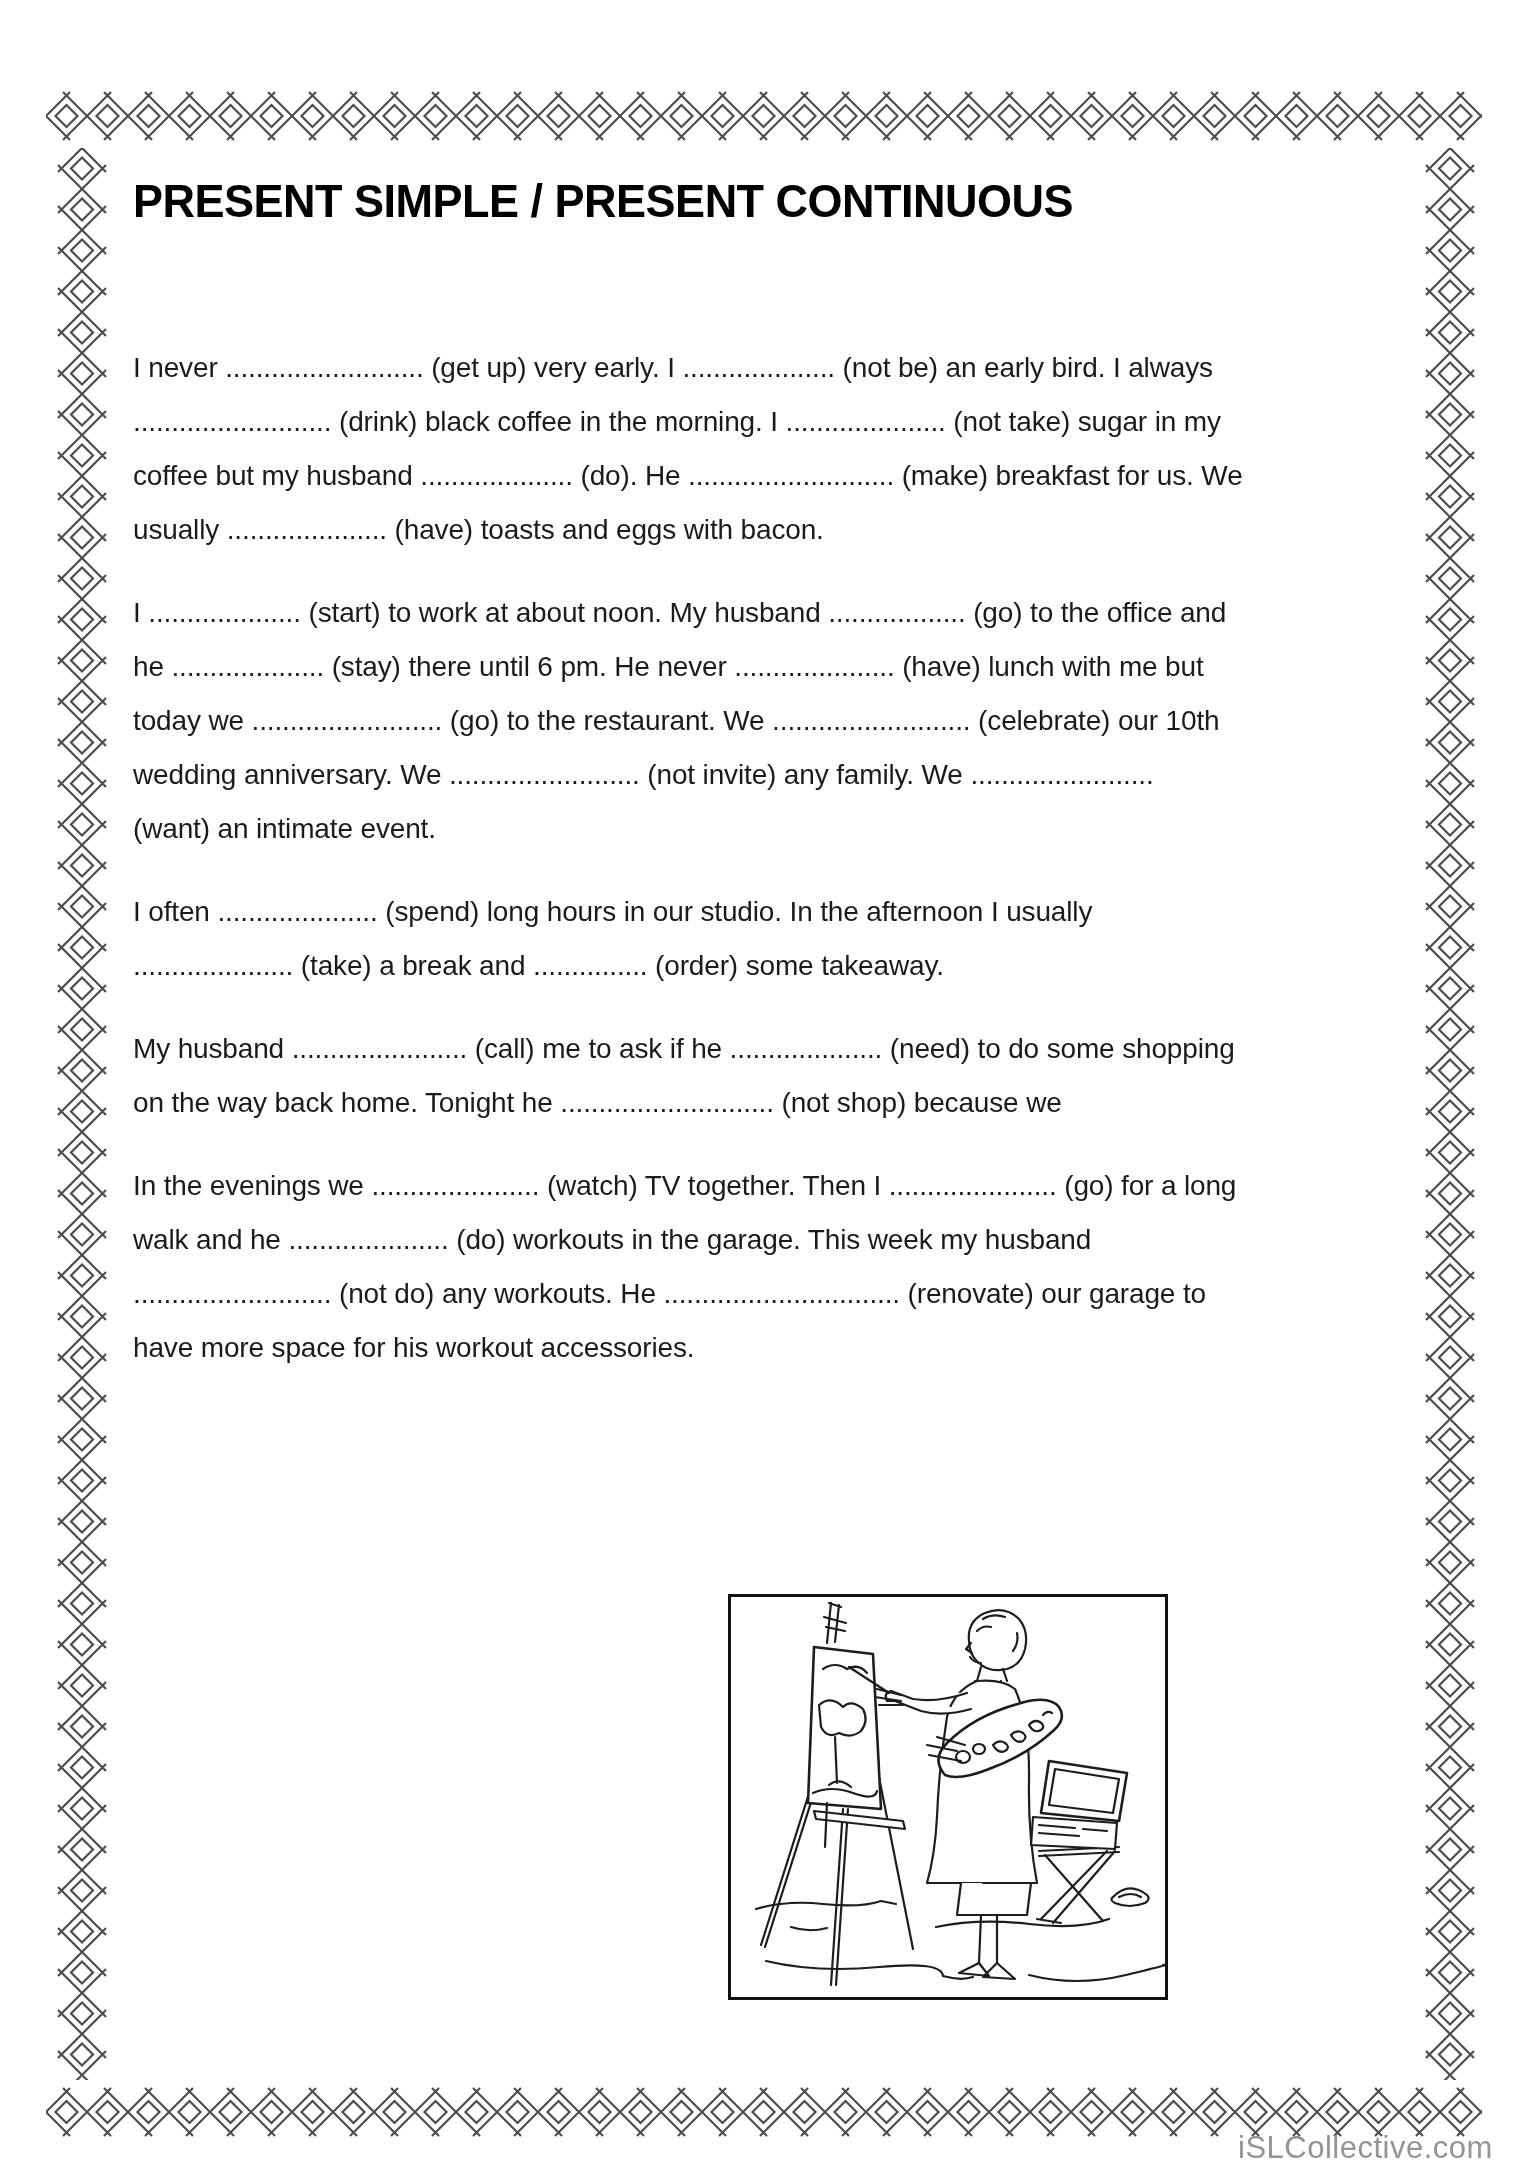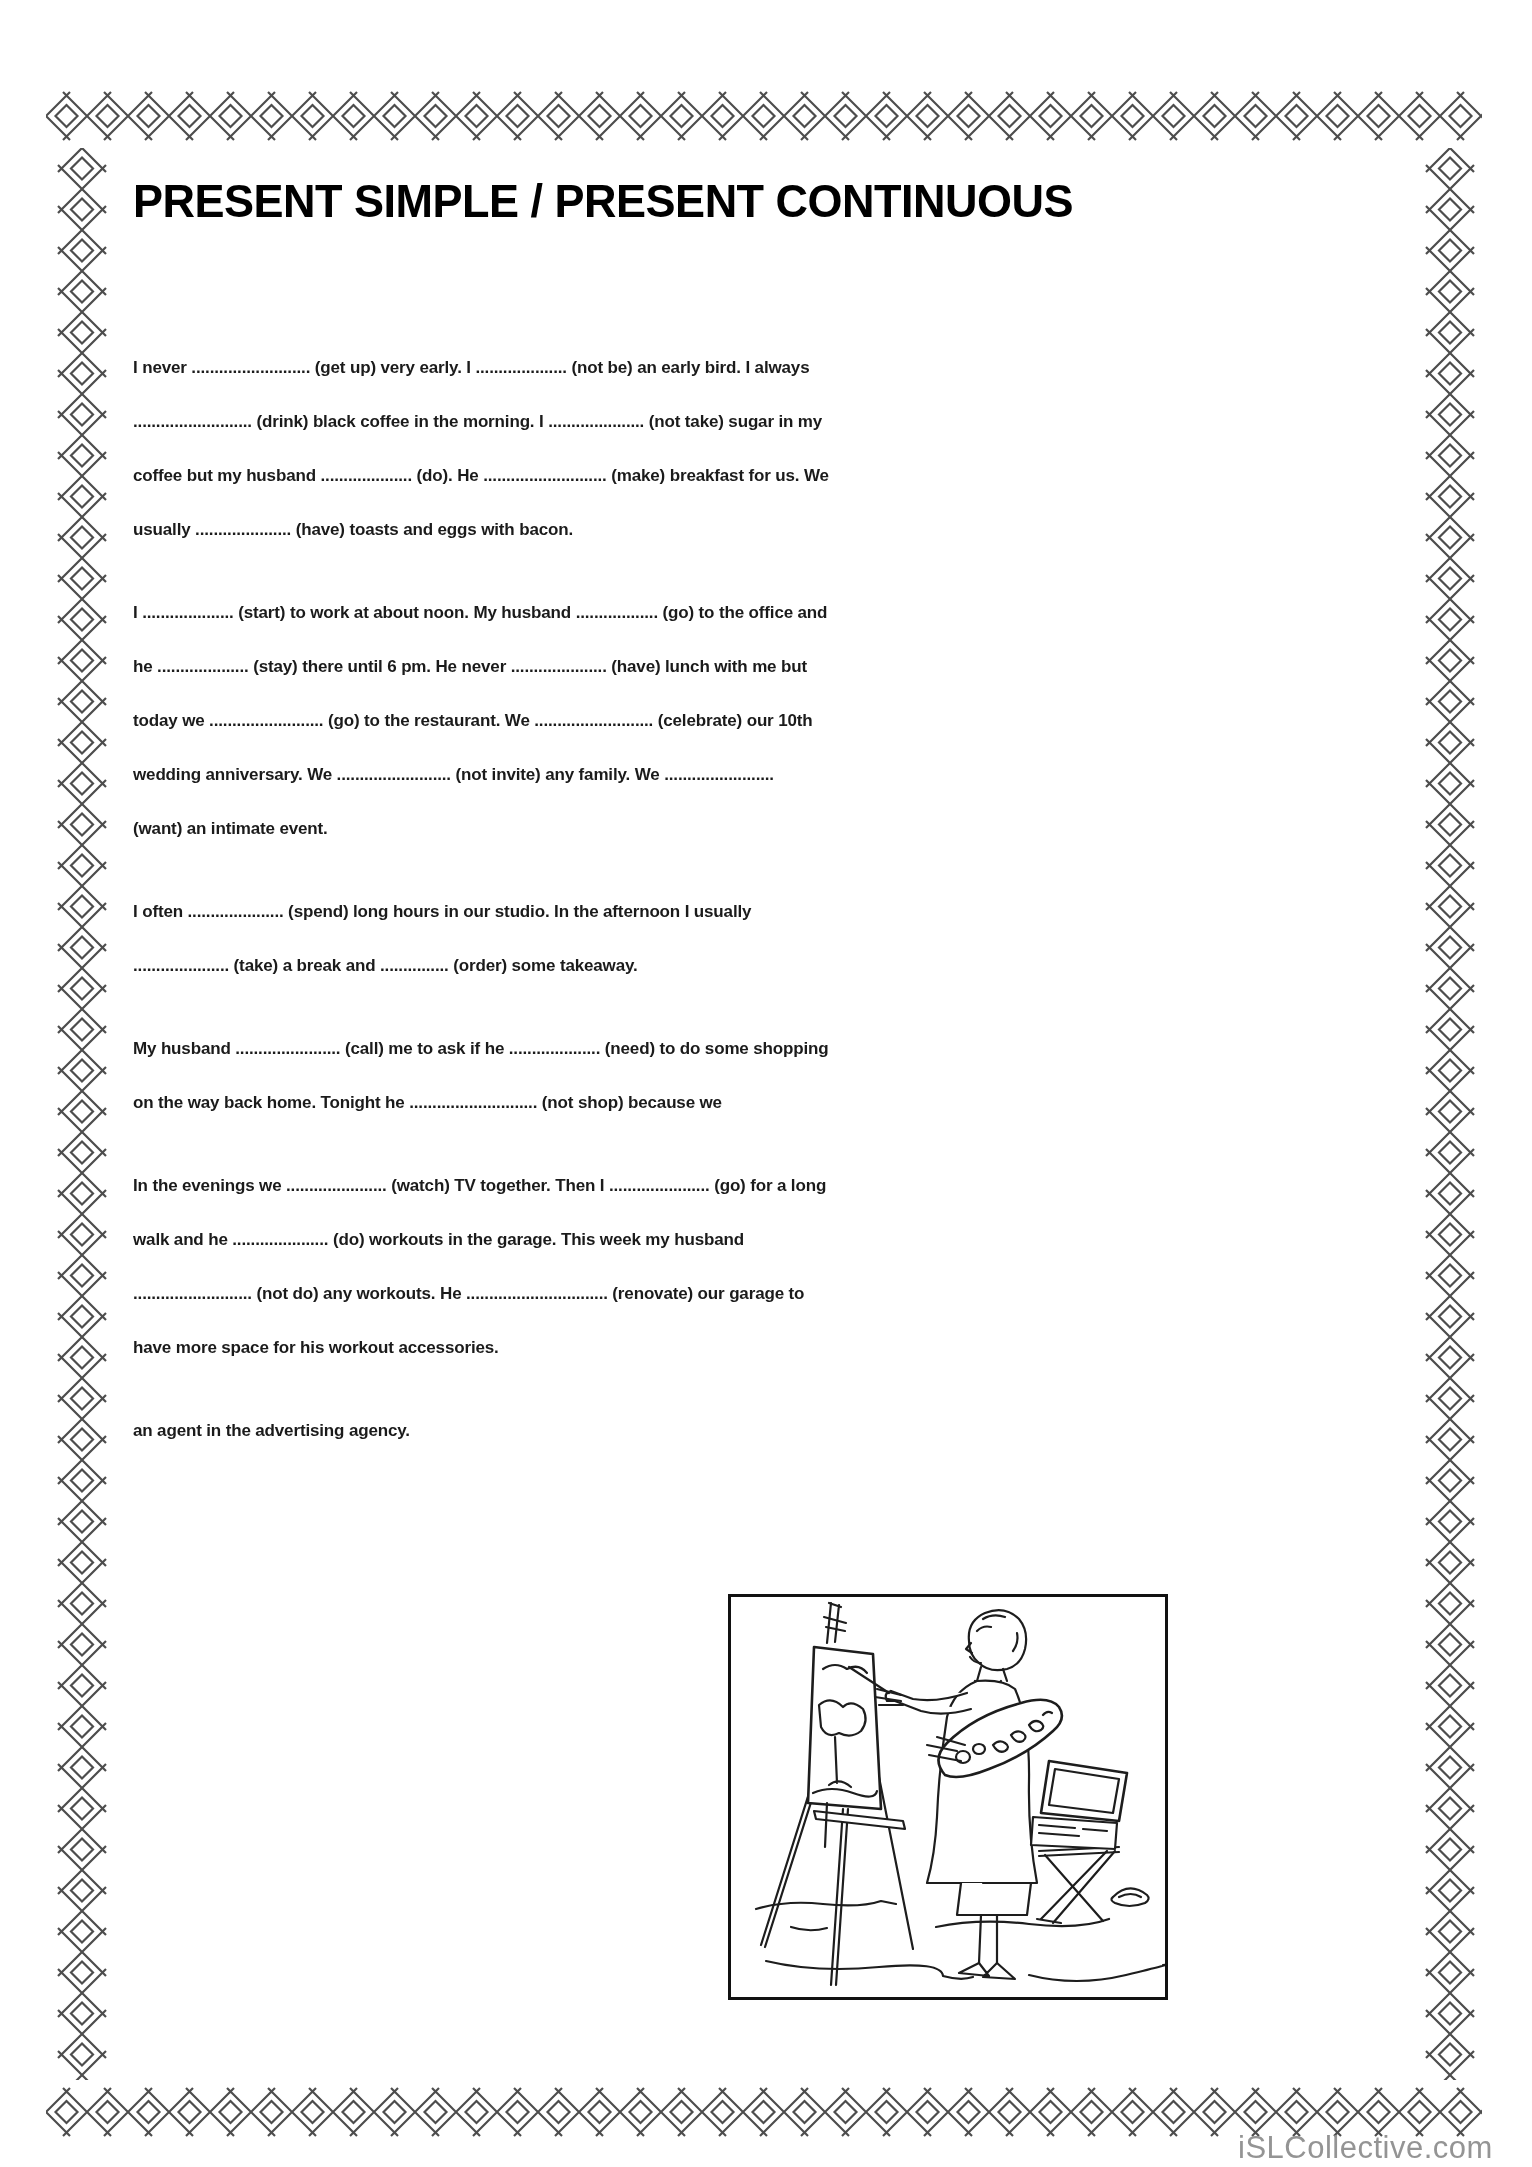--- a/index.html
+++ b/index.html
@@ -23,25 +23,24 @@
     font-weight:800;
     letter-spacing:-0.5px;
     text-align:center;
     color:#000000;
     margin:0 0 114px 0;
     transform:scaleY(1.04);
     white-space:nowrap;
   }
   .para{margin:0 0 29px 0;}
   .line{
-    font-size:17px;
+    font-size:28px;
     line-height:54px;
     letter-spacing:-0.15px;
     white-space:nowrap;
-    font-weight:bold;
   }
   .illustration-box{
     position:absolute;
     left:728px; top:1557px;
     width:440px; height:406px;
     border:3px solid #111111;
     background:#ffffff;
     box-sizing:border-box;
   }
   .watermark{
@@ -119,21 +118,20 @@
     </div>
 
     <div class="para">
       <div class="line">In the evenings we ...................... (watch) TV together. Then I ...................... (go) for a long</div>
       <div class="line">walk and he ..................... (do) workouts in the garage. This week my husband</div>
       <div class="line">.......................... (not do) any workouts. He ............................... (renovate) our garage to</div>
       <div class="line">have more space for his workout accessories.</div>
     </div>
 
     <div class="para">
-      <div class="line">an agent in the advertising agency.</div>
     </div>
   </div>
 
   <div class="illustration-box">
     <svg viewBox="0 0 434 400" width="434" height="400">
       <g stroke="#1d1d1d" stroke-width="2.2" fill="none" stroke-linecap="round" stroke-linejoin="round">
 
         <g>
           <path d="M25,312 Q55,303 92,307 T150,304 L165,307"></path>
           <path d="M205,330 Q248,321 298,327 T378,322"></path>

